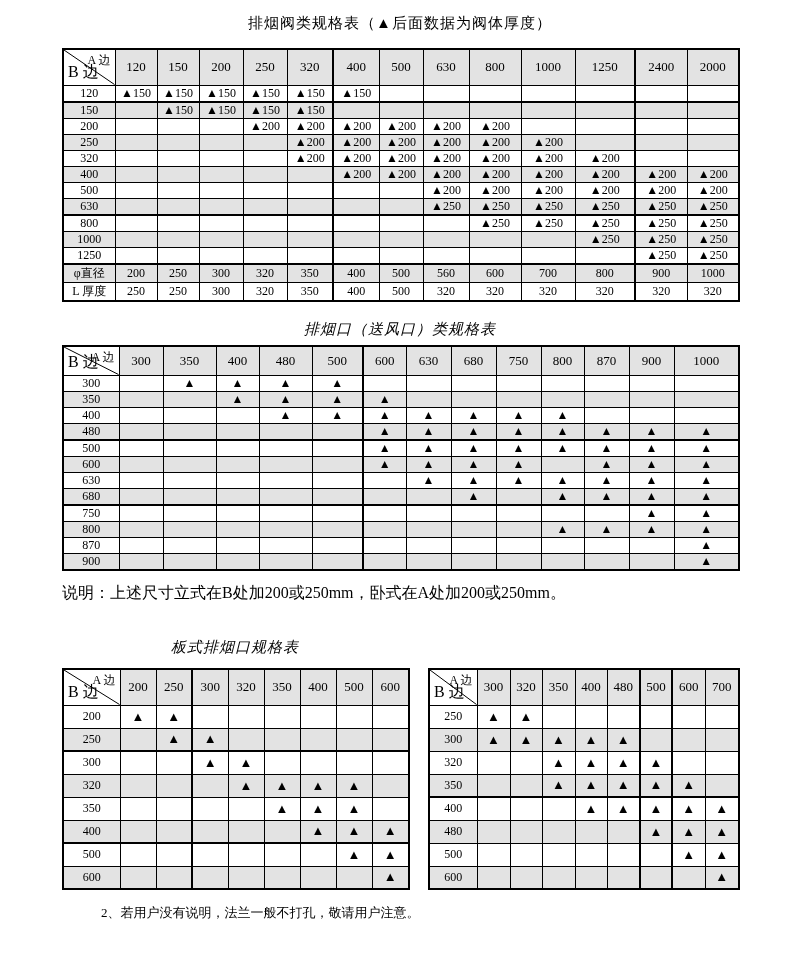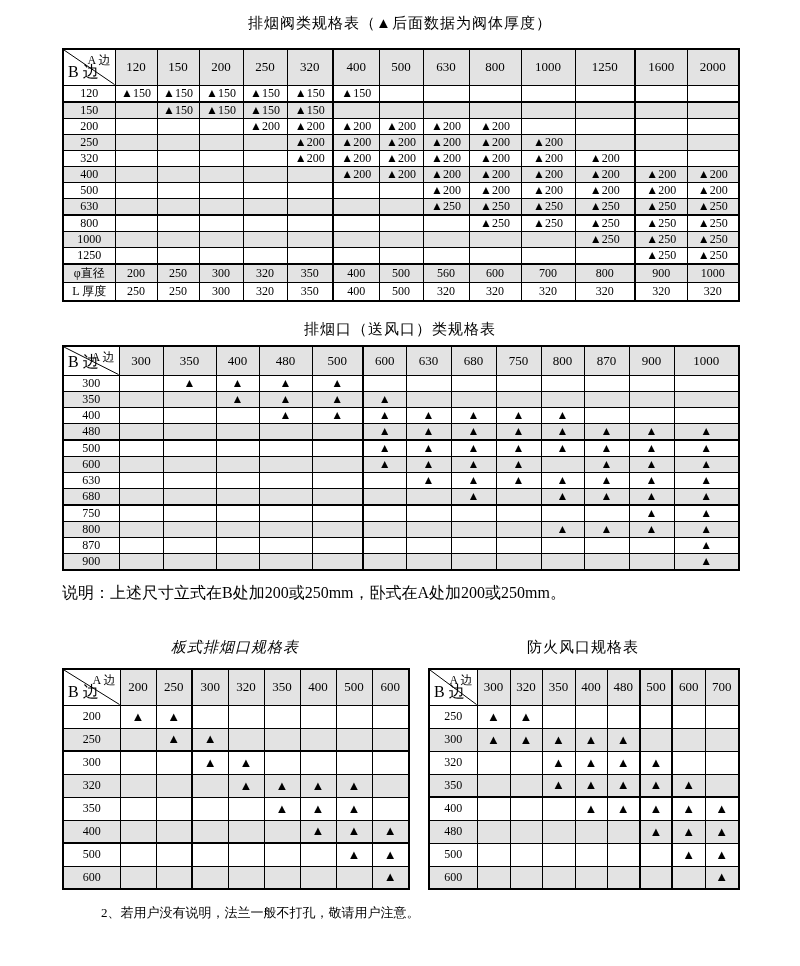--- a/index.html
+++ b/index.html
@@ -1,20 +1,20 @@
 <!DOCTYPE html>
 <html><head>
 <meta charset="utf-8">
 <style>
   html,body{margin:0;padding:0;background:#fff;}
   .page{position:relative;width:800px;height:966px;background:#fff;overflow:hidden;
         font-family:"Liberation Serif","DejaVu Serif",serif;color:#000;}
   .title{position:absolute;text-align:center;font-size:15px;letter-spacing:1px;white-space:nowrap;}
   .t1{top:14px;left:0;width:800px;}
-  .t2{top:320px;left:0;width:800px;}
+  .t2{top:320px;left:0;width:800px;font-style:italic;}
   .t3{top:638px;left:62px;width:346px;font-style:italic;}
   .t4{top:638px;left:428px;width:310px;}
   table{position:absolute;border-collapse:collapse;table-layout:fixed;background:#fff;border:2px solid #000;}
   th,td{border:1px solid #000;padding:0;margin:0;text-align:center;vertical-align:middle;
         font-weight:normal;font-size:12px;white-space:nowrap;overflow:hidden;}
   thead th{background:#e3e3e3;font-size:13px;}
   tr.alt th,tr.alt td{background:#e3e3e3;}
   .thick-r{border-right-width:2px;}
   .thick-b{border-bottom-width:2px;}
   th.corner{position:relative;background:#fff;}
@@ -74,21 +74,21 @@
           <th>150</th>
           <th>200</th>
           <th>250</th>
           <th class="thick-r">320</th>
           <th>400</th>
           <th>500</th>
           <th>630</th>
           <th>800</th>
           <th>1000</th>
           <th class="thick-r">1250</th>
-          <th>1600</th>
+          <th>2400</th>
           <th>2000</th>
         </tr>
       </thead>
       <tbody>
         <tr>
           <th class="thick-b">120</th>
           <td class="thick-b">▲150</td>
           <td class="thick-b">▲150</td>
           <td class="thick-b">▲150</td>
           <td class="thick-b">▲150</td>
@@ -531,21 +531,20 @@
           <td></td>
           <td></td>
           <td>▲</td>
         </tr>
       </tbody>
     </table>
 
   <div class="note mid">说明：上述尺寸立式在B处加200或250mm，卧式在A处加200或250mm。</div>
 
   <div class="title t3">板式排烟口规格表</div>
-  <div class="title t4">防火风口规格表</div>
 
   <table id="table3">
       <colgroup>
         <col style="width: 57px;">
         <col style="width: 36px;">
         <col style="width: 36px;">
         <col style="width: 36px;">
         <col style="width: 36px;">
         <col style="width: 36px;">
         <col style="width: 36px;">

